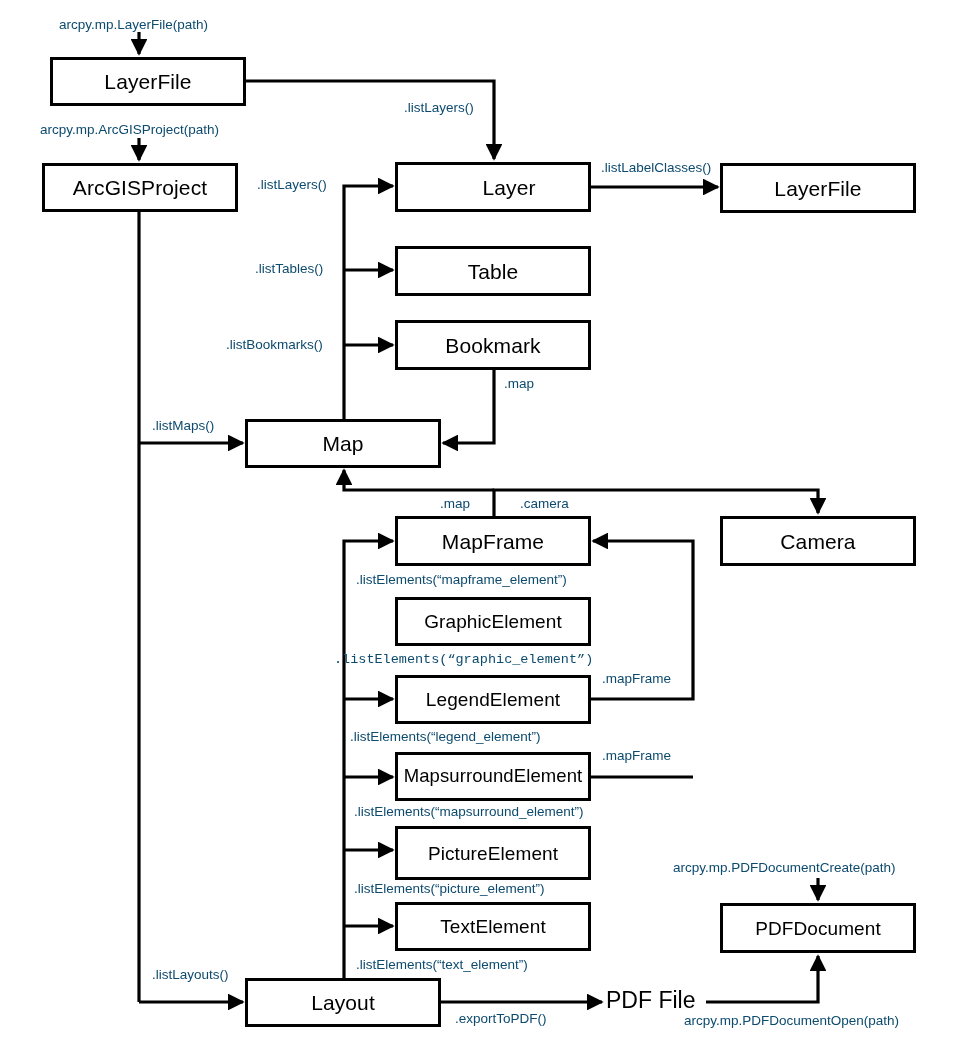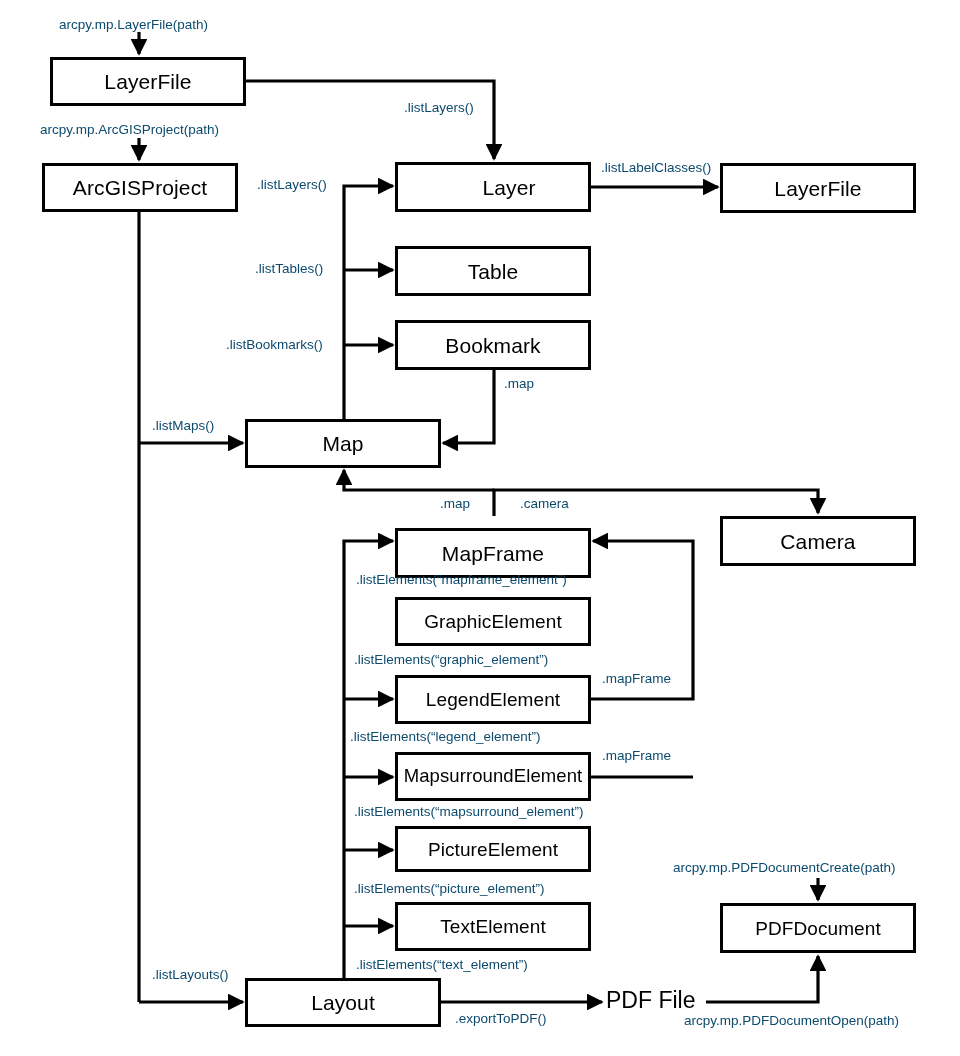--- a/index.html
+++ b/index.html
@@ -135,41 +135,41 @@
   </div>
 
   <div class="node" style="left:395px; top:320px; width:196px; height:50px;">
     <span class="node-label">Bookmark</span>
   </div>
 
   <div class="node" style="left:245px; top:419px; width:196px; height:49px;">
     <span class="node-label">Map</span>
   </div>
 
-  <div class="node" style="left:395px; top:516px; width:196px; height:50px;margin-top:12px;">
+  <div class="node" style="left:395px; top:516px; width:196px; height:50px;">
     <span class="node-label">MapFrame</span>
   </div>
 
   <div class="node" style="left:720px; top:516px; width:196px; height:50px;">
     <span class="node-label">Camera</span>
   </div>
 
   <div class="node small" style="left:395px; top:597px; width:196px; height:49px;">
     <span class="node-label">GraphicElement</span>
   </div>
 
   <div class="node small" style="left:395px; top:675px; width:196px; height:49px;">
     <span class="node-label">LegendElement</span>
   </div>
 
   <div class="node xsmall" style="left:395px; top:752px; width:196px; height:49px;">
     <span class="node-label">MapsurroundElement</span>
   </div>
 
-  <div class="node small" style="left:395px; top:826px; width:196px; height:46px;">
+  <div class="node small" style="left:395px; top:826px; width:196px; height:54px;">
     <span class="node-label">PictureElement</span>
   </div>
 
   <div class="node small" style="left:395px; top:902px; width:196px; height:49px;">
     <span class="node-label">TextElement</span>
   </div>
 
   <div class="node" style="left:245px; top:978px; width:196px; height:49px;">
     <span class="node-label">Layout</span>
   </div>
@@ -197,21 +197,21 @@
   <div class="edge-label" style="left:601px; top:161px;">.listLabelClasses()</div>
 
   <div class="edge-label" style="left:504px; top:377px;">.map</div>
 
   <div class="edge-label" style="left:440px; top:497px;">.map</div>
 
   <div class="edge-label" style="left:520px; top:497px;">.camera</div>
 
   <div class="edge-label" style="left:356px; top:573px;">.listElements(“mapframe_element”)</div>
 
-  <div class="edge-label" style="left:354px; top:653px;">.listElements(“graphic_element”)</div>
+  <div class="edge-label" style="left:334px; top:653px;font-family:Liberation Mono, monospace;">.listElements(“graphic_element”)</div>
 
   <div class="edge-label" style="left:350px; top:730px;">.listElements(“legend_element”)</div>
 
   <div class="edge-label" style="left:354px; top:805px;">.listElements(“mapsurround_element”)</div>
 
   <div class="edge-label" style="left:354px; top:882px;">.listElements(“picture_element”)</div>
 
   <div class="edge-label" style="left:356px; top:958px;">.listElements(“text_element”)</div>
 
   <div class="edge-label" style="left:602px; top:672px;">.mapFrame</div>

